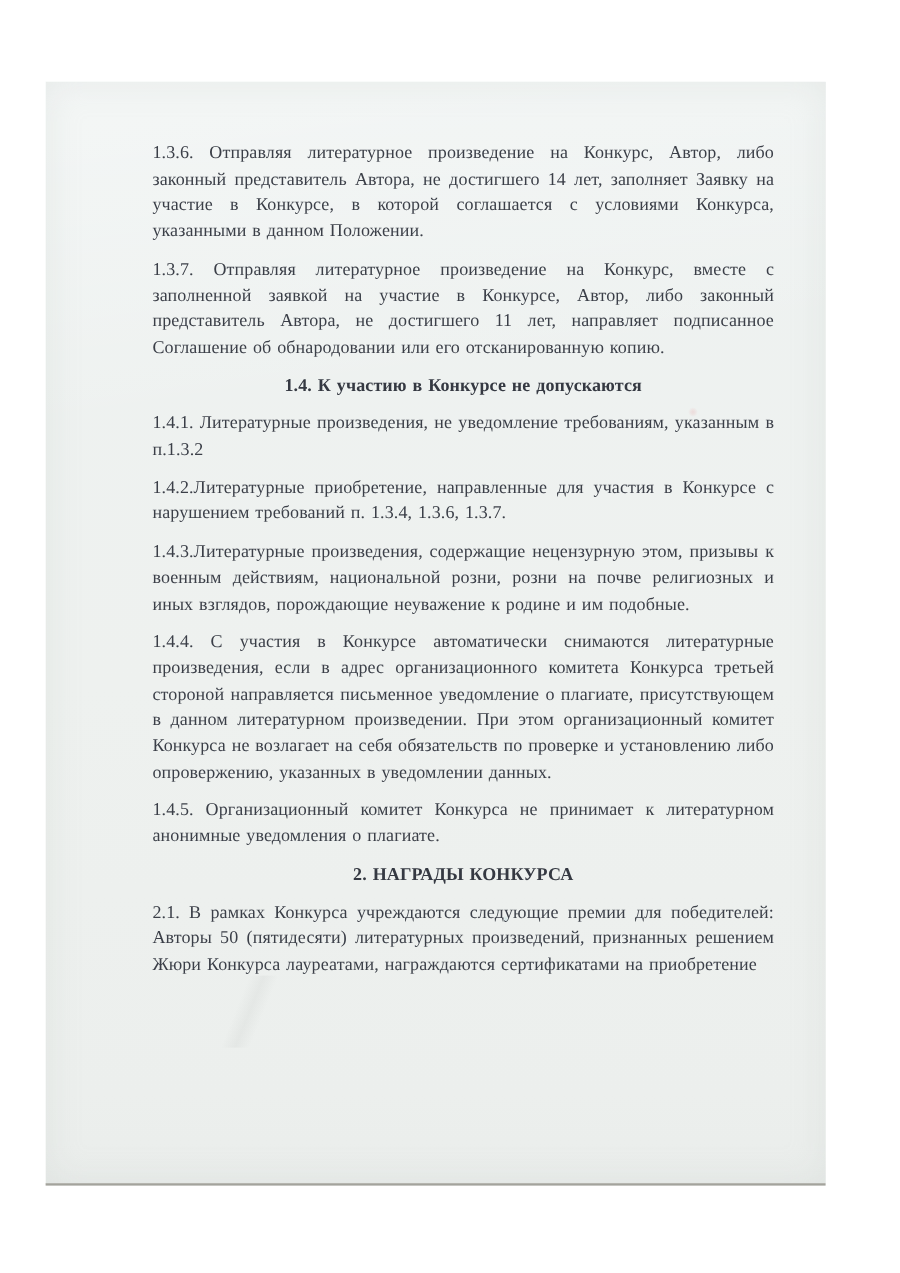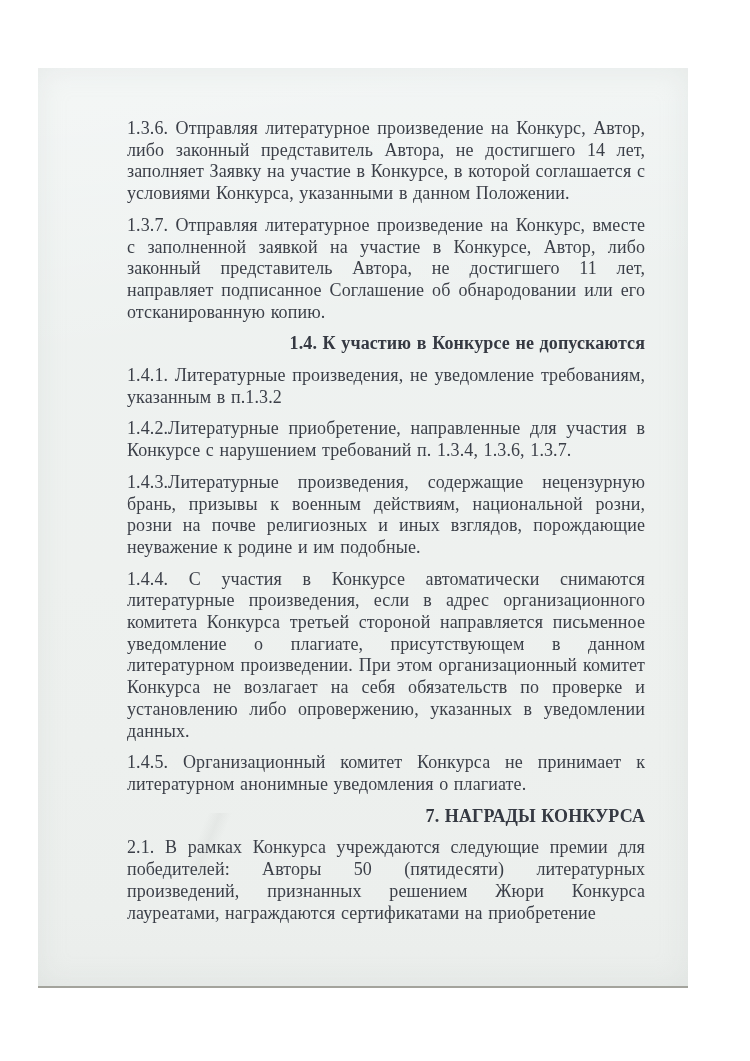--- a/index.html
+++ b/index.html
@@ -43,43 +43,43 @@
   }
   .textblock {
     position: absolute;
     left: 89px;
     top: 50px;
     width: 518px;
     color: #3b3f48;
   }
   .textblock p {
     margin: 0 0 10px 0;
-    font-size: 18px;
+    font-size: 15px;
     line-height: 21.7px;
     text-align: justify;
     letter-spacing: 0.1px;
     word-spacing: 1px;
   }
   .textblock p.heading {
     font-weight: bold;
     color: #353942;
-    text-align: right;
+    text-align: center;
   }
 </style>
 </head>
 <body>
 
 <div class="stage">
   <div class="paper">
     <div class="textblock">
       <p class="body">1.3.6. Отправляя литературное произведение на Конкурс, Автор, либо законный представитель Автора, не достигшего 14 лет, заполняет Заявку на участие в Конкурсе, в которой соглашается с условиями Конкурса, указанными в данном Положении.</p>
       <p class="body">1.3.7. Отправляя литературное произведение на Конкурс, вместе с заполненной заявкой на участие в Конкурсе, Автор, либо законный представитель Автора, не достигшего 11 лет, направляет подписанное Соглашение об обнародовании или его отсканированную копию.</p>
       <p class="heading">1.4. К участию в Конкурсе не допускаются</p>
       <p class="body">1.4.1. Литературные произведения, не уведомление требованиям, указанным в п.1.3.2</p>
       <p class="body">1.4.2.Литературные приобретение, направленные для участия в Конкурсе с нарушением требований п. 1.3.4, 1.3.6, 1.3.7.</p>
-      <p class="body">1.4.3.Литературные произведения, содержащие нецензурную брань, призывы к военным действиям, национальной розни, розни на почве религиозных и иных взглядов, порождающие неуважение к родине и им подобные.</p>
+      <p class="body">1.4.3.Литературные произведения, содержащие нецензурную этом, призывы к военным действиям, национальной розни, розни на почве религиозных и иных взглядов, порождающие неуважение к родине и им подобные.</p>
       <p class="body">1.4.4. С участия в Конкурсе автоматически снимаются литературные произведения, если в адрес организационного комитета Конкурса третьей стороной направляется письменное уведомление о плагиате, присутствующем в данном литературном произведении. При этом организационный комитет Конкурса не возлагает на себя обязательств по проверке и установлению либо опровержению, указанных в уведомлении данных.</p>
       <p class="body">1.4.5. Организационный комитет Конкурса не принимает к литературном анонимные уведомления о плагиате.</p>
-      <p class="heading">7. НАГРАДЫ КОНКУРСА</p>
+      <p class="heading">2. НАГРАДЫ КОНКУРСА</p>
       <p class="body">2.1. В рамках Конкурса учреждаются следующие премии для победителей: Авторы 50 (пятидесяти) литературных произведений, признанных решением Жюри Конкурса лауреатами, награждаются сертификатами на приобретение</p>
     </div>
   </div>
 </div>
 
 </body></html>

